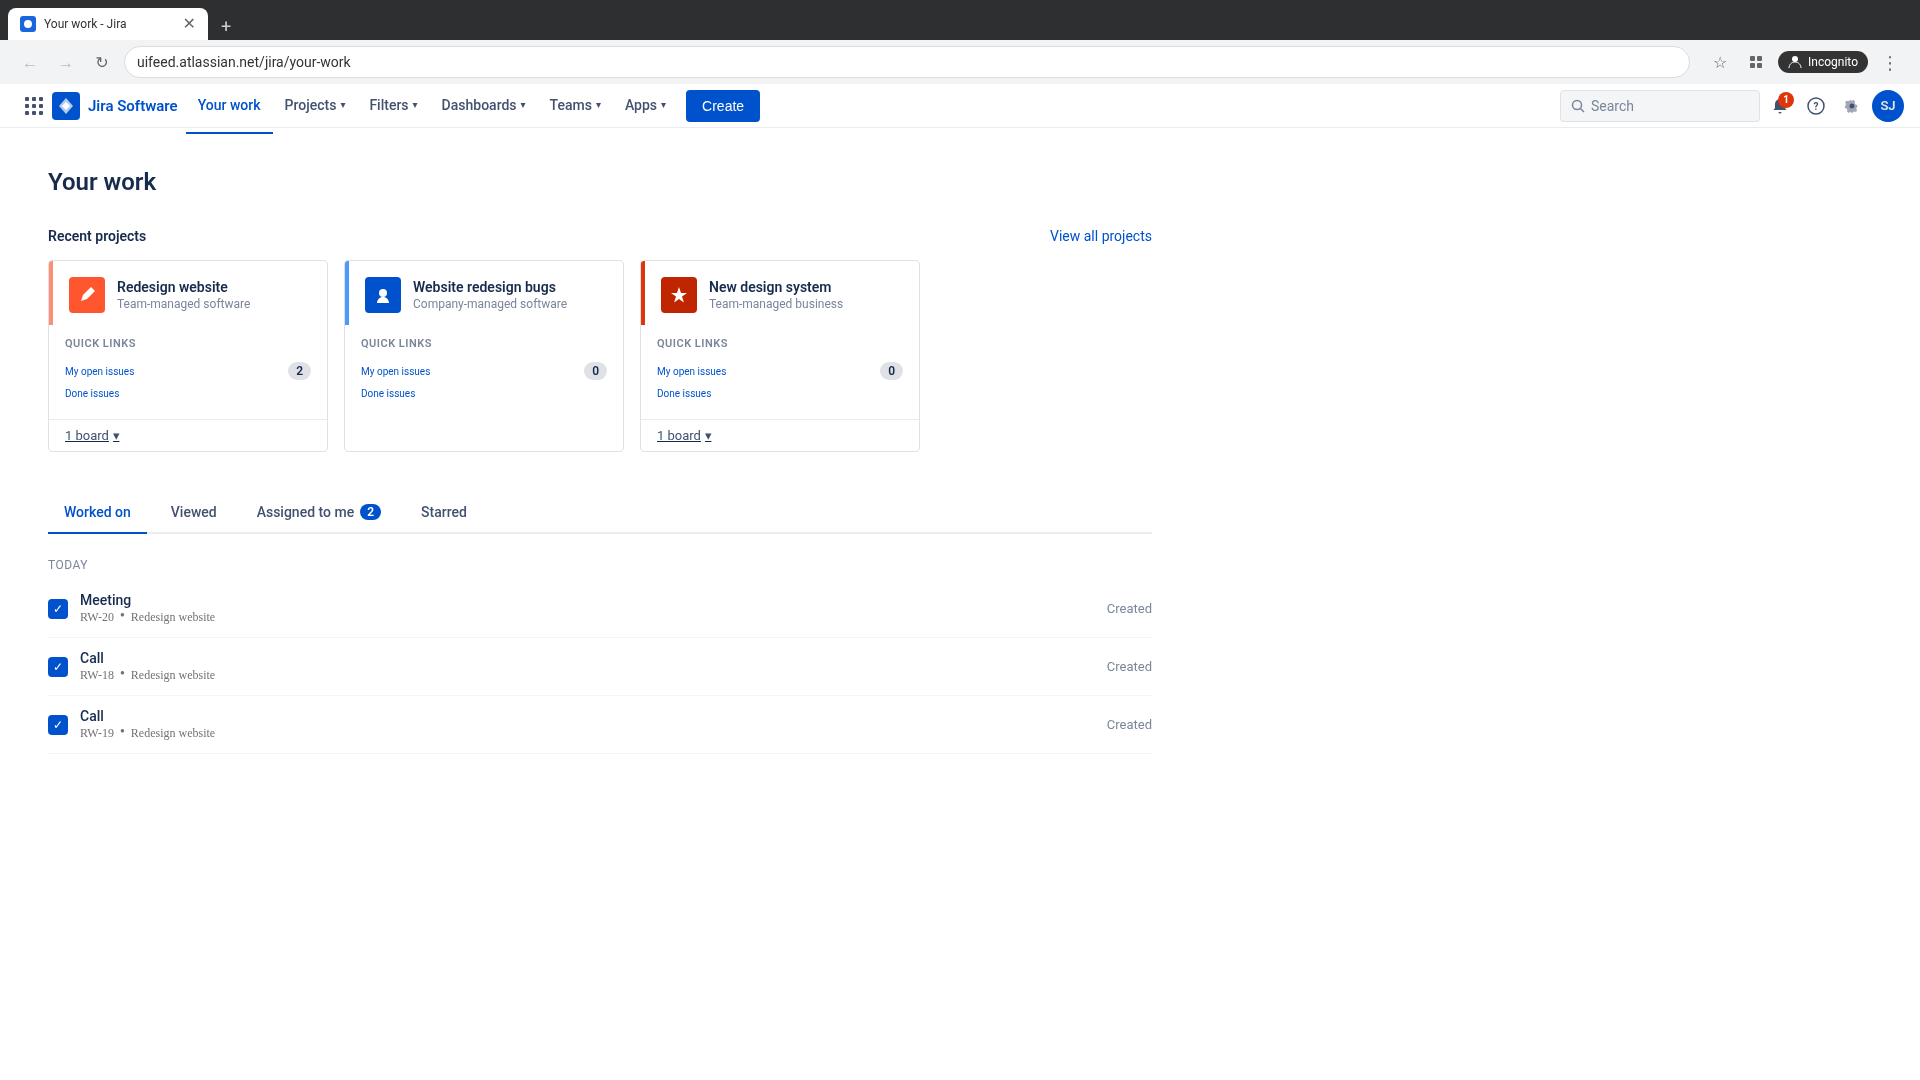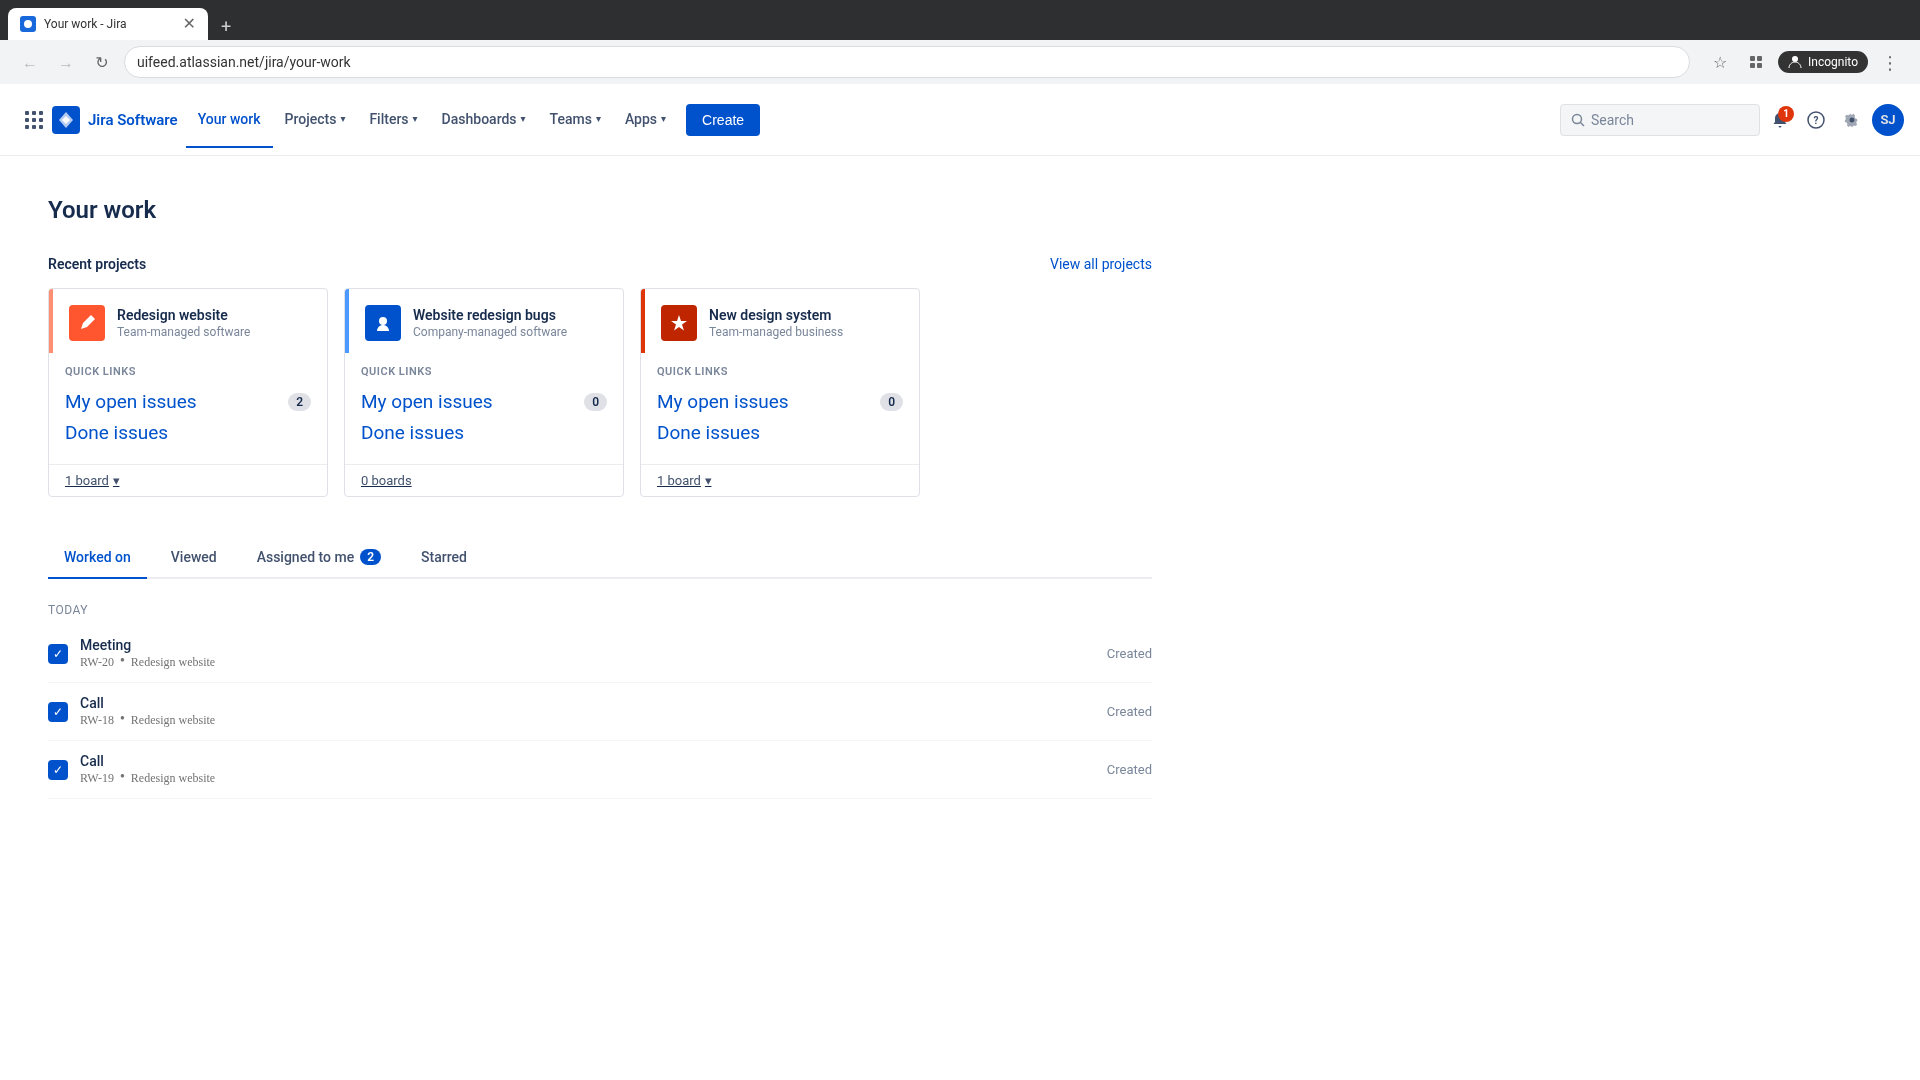--- a/index.html
+++ b/index.html
@@ -19,21 +19,21 @@
     .address-bar { flex: 1; background: #fff; border-radius: 20px; height: 32px; display: flex; align-items: center; padding: 0 12px; font-size: 14px; color: #333; border: 1px solid #dadce0; }
     .browser-actions { display: flex; align-items: center; gap: 8px; margin-left: 8px; }
     .browser-action-btn { width: 28px; height: 28px; border-radius: 50%; display: flex; align-items: center; justify-content: center; color: #666; cursor: pointer; font-size: 16px; }
     .incognito-btn { background: #333; border-radius: 16px; padding: 4px 10px; color: #fff; font-size: 12px; display: flex; align-items: center; gap: 6px; cursor: pointer; }
     .three-dots { font-size: 18px; color: #666; }
 
     
     .jira-app { width: 1920px; min-height: 1040px; background: #fff; }
 
     
-    .top-nav { height: 72px; background: #fff; border-bottom: 1px solid #ebecf0; display: flex; align-items: center; padding: 0 16px; gap: 0; }
+    .top-nav { height: 44px; background: #fff; border-bottom: 1px solid #ebecf0; display: flex; align-items: center; padding: 0 16px; gap: 0; }
     .app-switcher { width: 36px; height: 36px; border-radius: 4px; display: flex; align-items: center; justify-content: center; cursor: pointer; color: #42526e; }
     .grid-icon { display: grid; grid-template-columns: 1fr 1fr 1fr; gap: 3px; width: 18px; }
     .grid-dot { width: 4px; height: 4px; background: currentColor; border-radius: 1px; }
     .jira-logo { display: flex; align-items: center; gap: 8px; margin-right: 8px; cursor: pointer; }
     .jira-logo-icon { width: 28px; height: 28px; }
     .jira-logo-text { font-size: 15px; font-weight: 600; color: #0052cc; }
     .nav-items { display: flex; align-items: center; gap: 0; flex: 1; }
     .nav-item { height: 56px; display: flex; align-items: center; padding: 0 12px; cursor: pointer; font-size: 14px; color: #42526e; font-weight: 500; border-bottom: 2px solid transparent; gap: 4px; }
     .nav-item.active { color: #0052cc; border-bottom: 2px solid #0052cc; }
     .nav-chevron { font-size: 10px; color: #42526e; }
@@ -63,21 +63,21 @@
     .project-icon { width: 36px; height: 36px; border-radius: 4px; display: flex; align-items: center; justify-content: center; font-size: 18px; }
     .project-icon.orange { background: #ff5630; }
     .project-icon.blue { background: #0052cc; }
     .project-icon.dark-red { background: #bf2600; }
     .project-info { flex: 1; }
     .project-name { font-size: 14px; font-weight: 600; color: #172b4d; }
     .project-type { font-size: 12px; color: #7a869a; margin-top: 2px; }
     .project-body { padding: 0 16px 16px; }
     .quick-links-label { font-size: 11px; font-weight: 600; color: #7a869a; text-transform: uppercase; letter-spacing: 0.5px; margin-bottom: 8px; margin-top: 12px; }
     .quick-link-row { display: flex; align-items: center; justify-content: space-between; padding: 4px 0; cursor: pointer; }
-    .quick-link-text { font-size: 19px; color: #0052cc; }
+    .quick-link-text { font-size: 10px; color: #0052cc; }
     .quick-link-badge { background: #dfe1e6; color: #172b4d; border-radius: 20px; padding: 2px 8px; font-size: 12px; font-weight: 600; }
     .project-footer { padding: 8px 16px; border-top: 1px solid #ebecf0; text-decoration: underline; }
     .boards-link { font-size: 13px; color: #42526e; cursor: pointer; display: flex; align-items: center; gap: 4px; }
 
     
     .tabs-container { margin-bottom: 24px; }
     .tabs { display: flex; gap: 8px; border-bottom: 2px solid #ebecf0; }
     .tab { padding: 12px 16px; font-size: 14px; color: #42526e; cursor: pointer; border-bottom: 2px solid transparent; margin-bottom: -2px; font-weight: 500; display: flex; align-items: center; gap: 6px; }
     .tab.active { color: #0052cc; border-bottom: 2px solid #0052cc; }
     .tab-badge { background: #0052cc; color: #fff; border-radius: 20px; padding: 1px 7px; font-size: 12px; font-weight: 600; }
@@ -284,25 +284,20 @@
         <div class="project-body">
           <div class="quick-links-label">QUICK LINKS</div>
           <div class="quick-link-row">
             <span class="quick-link-text">My open issues</span>
             <span class="quick-link-badge">0</span>
           </div>
           <div class="quick-link-row">
             <span class="quick-link-text">Done issues</span>
           </div>
         </div>
-        <div class="project-footer">
-          <span class="boards-link">
-            <span>0 boards</span>
-          </span>
-        </div>
       </div>
 
       <div class="project-card red">
         <div class="project-card-header">
           <div class="project-icon dark-red">
             <svg width="20" height="20" viewBox="0 0 20 20" fill="white">
                 <path d="M10 2l2 6h6l-5 3.6 1.9 5.8L10 14l-4.9 3.4L7 11.6 2 8h6z"></path>
               </svg>
           </div>
           <div class="project-info">

